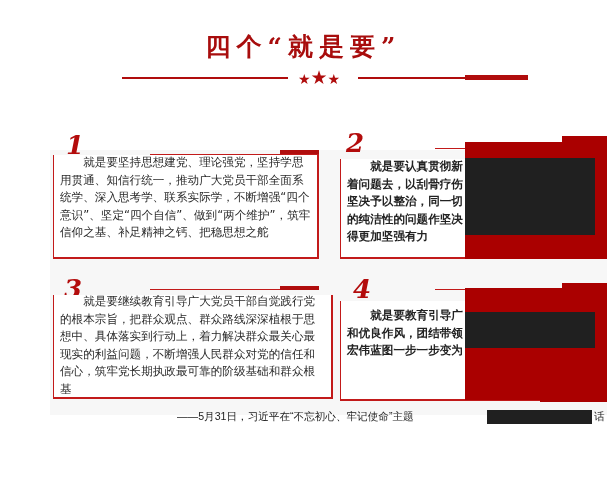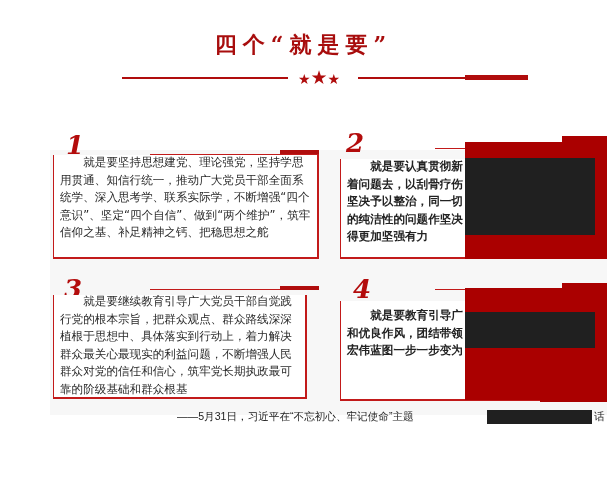--- a/index.html
+++ b/index.html
@@ -1,20 +1,20 @@
 <!DOCTYPE html>
 <html><head>
 <meta charset="utf-8">
 <style>
   html, body { margin:0; padding:0; }
   body { width:607px; height:504px; background:#ffffff; position:relative; overflow:hidden;
          font-family:"DejaVu Sans","Liberation Sans",sans-serif; }
   .abs { position:absolute; }
   .title { left:0; width:607px; top:30px; text-align:center; color:#a80d0d;
-           font-family:"DejaVu Serif","Liberation Serif",serif; font-weight:bold; font-size:22px; letter-spacing:6px; }
+           font-family:"DejaVu Serif","Liberation Serif",serif; font-weight:bold; font-size:25px; letter-spacing:6px; }
   .line { background:#b00d0d; height:2px; }
   .line-thick { background:#b00d0d; height:5px; }
   .stars { color:#b00d0d; font-size:14px; line-height:14px; white-space:nowrap; }
   .stars .big { font-size:19px; }
   .panel { background:#f7f7f7; }
   .num { color:#b30c0c; font-family:"DejaVu Serif","Liberation Serif",serif; font-style:italic; font-weight:bold; font-size:26px; line-height:26px; }
   .box { background:#ffffff; border-left:1px solid #c21a1a; border-bottom:2px solid #c21a1a; border-right:2px solid #c21a1a; box-sizing:border-box; }
   .box-top { background:#c21a1a; height:1px; }
   .box-top-thick { background:#b00d0d; height:4px; }
   .txt { color:#2a2a2a; font-size:11.6px; line-height:17.6px; text-indent:2em; }
@@ -53,21 +53,21 @@
     <div style="text-indent:0">的纯洁性的问题作坚决</div>
     <div style="text-indent:0">得更加坚强有力</div>
   </div>
 </div>
 <div class="abs box-top" style="left:435px; top:148px; width:165px;"></div>
 <div class="abs redact-red" style="left:465px; top:142px; width:142px; height:117px;"></div>
 <div class="abs redact-red" style="left:562px; top:136px; width:45px; height:8px;"></div>
 <div class="abs redact-dark" style="left:465px; top:158px; width:130px; height:77px;"></div>
 
 <div class="abs num" style="left:64px; top:276px;">3</div>
-<div class="abs box" style="left:53px; top:295px; width:254px; height:104px;">
+<div class="abs box" style="left:53px; top:295px; width:280px; height:104px;">
   <div class="txt" style="padding:0 6px; margin-top:-2px;">就是要继续教育引导广大党员干部自觉践行党的根本宗旨，把群众观点、群众路线深深植根于思想中、具体落实到行动上，着力解决群众最关心最现实的利益问题，不断增强人民群众对党的信任和信心，筑牢党长期执政最可靠的阶级基础和群众根基</div>
 </div>
 <div class="abs box-top" style="left:150px; top:289px; width:169px;"></div>
 <div class="abs box-top-thick" style="left:280px; top:286px; width:39px;"></div>
 
 <div class="abs num" style="left:353px; top:276px;">4</div>
 <div class="abs box" style="left:340px; top:301px; width:260px; height:100px;">
   <div class="txt bold" style="padding:6px 6px 0; ">
     <div>就是要教育引导广</div>
     <div style="text-indent:0">和优良作风，团结带领</div>

